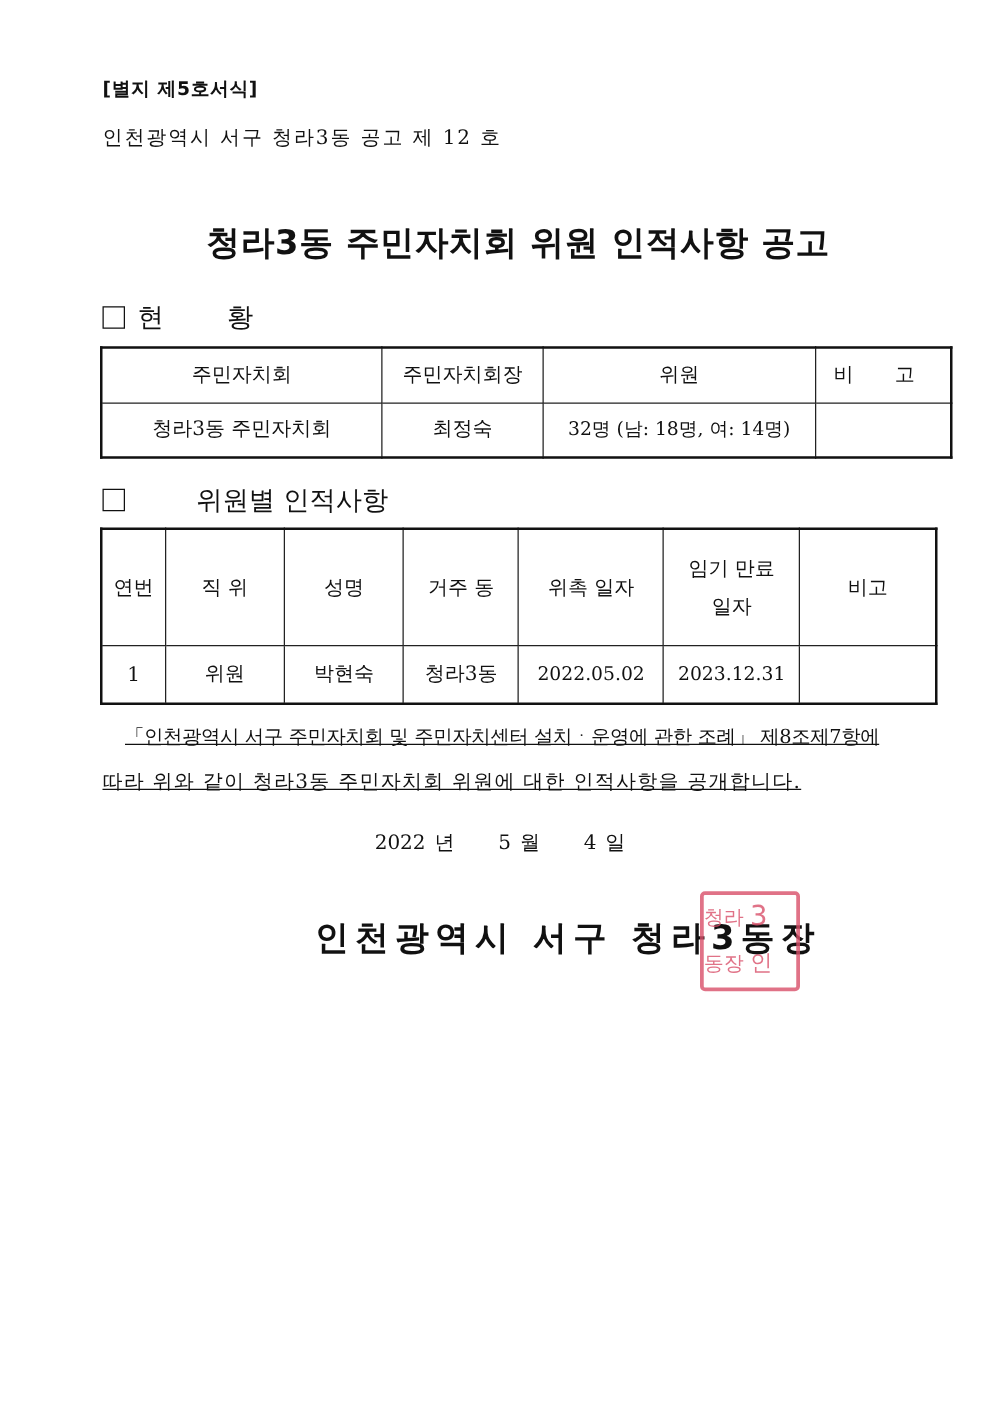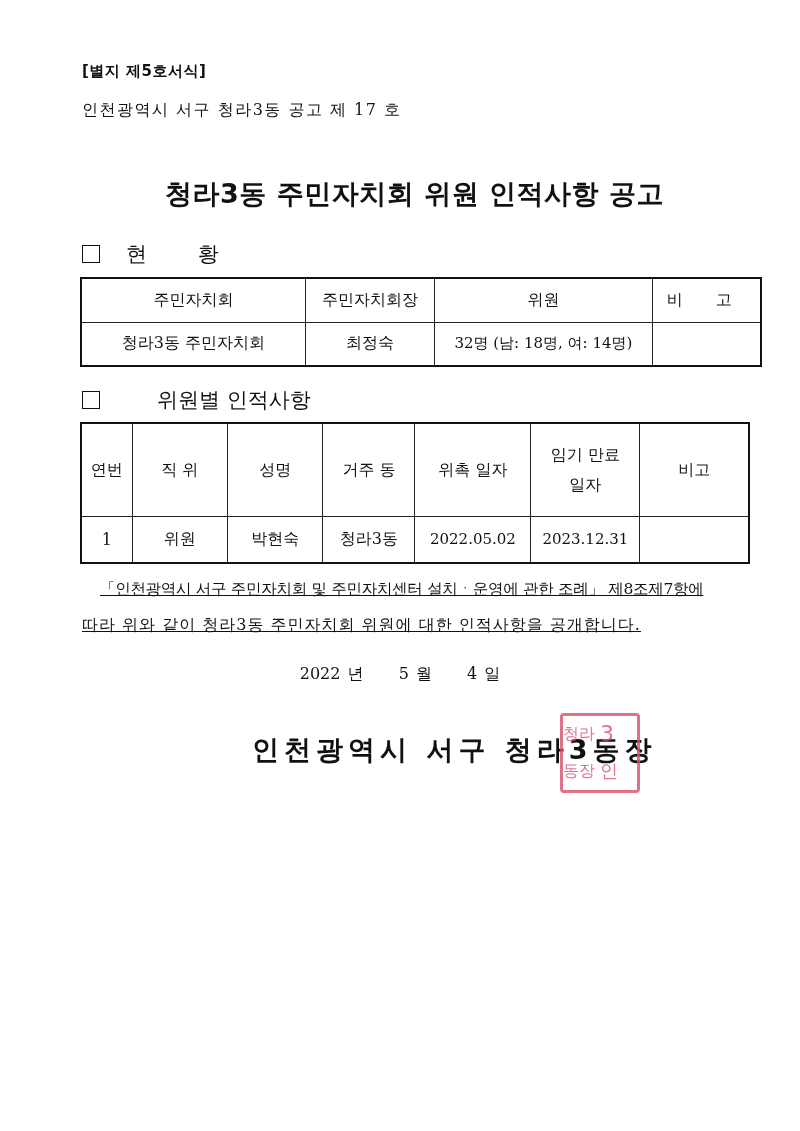--- a/index.html
+++ b/index.html
@@ -5,21 +5,21 @@
   html, body { margin:0; padding:0; background:#ffffff; }
   body { width:800px; height:1131px; position:relative; overflow:hidden; color:#111;
          font-family:"DejaVu Serif", "Liberation Serif", serif; }
   .abs { position:absolute; }
   .form-label { left:82px; top:62px; font-size:15px; font-weight:bold; font-family:"DejaVu Sans", sans-serif; letter-spacing:0.5px; }
   .notice-no { left:82px; top:100px; font-size:16px; letter-spacing:1.5px; }
   .title { left:0; width:800px; top:176px; text-align:center; font-size:27px; font-weight:bold;
            font-family:"DejaVu Sans", sans-serif; letter-spacing:0.5px; padding-left:29px; box-sizing:border-box; }
   .section { left:82px; font-size:21px; display:flex; align-items:center; }
   .section .box { width:16px; height:16px; border:1.5px solid #111; margin-right:10px; display:inline-block; }
-  .s1 { top:240px; } .s1 .lbl { letter-spacing:22px;margin-left:16px; }
+  .s1 { top:240px; } .s1 .lbl { letter-spacing:22px; }
   .s2 { top:386px;gap:47px; }
   table { border-collapse:collapse; position:absolute; }
   table td, table th { border:1px solid #222; text-align:center; font-weight:normal; font-size:16px; padding:0; }
   .t1 { left:80px; top:277px; width:682px; border:2px solid #111; }
   .t1 tr { height:44px; }
   .t2 { left:80px; top:422px; width:670px; border:2px solid #111; }
   .t2 thead tr { height:64px; }
   .t2 tbody tr { height:46px; }
   .body-text { left:82px; top:572px; width:680px; font-size:16px; line-height:35px; letter-spacing:0.2px; }
   .body-text p { margin:0;text-decoration:underline; }
@@ -27,21 +27,21 @@
   .date span { margin:17px 14px; }
   .signer { left:252px; top:732px; font-size:27px; font-weight:bold; font-family:"DejaVu Sans", sans-serif; letter-spacing:5px; }
   .seal { left:560px; top:713px; width:80px; height:80px; border:3px solid #d9506a; border-radius:4px; box-sizing:border-box;
           color:#d9506a; font-family:"DejaVu Sans", sans-serif; display:grid; grid-template-columns:1fr 1fr; grid-template-rows:1fr 1fr;
           font-size:22px; text-align:left; line-height:36px; opacity:0.8; }
 </style>
 </head>
 <body>
 
 <div class="abs form-label">[별지 제5호서식]</div>
-<div class="abs notice-no">인천광역시 서구 청라3동 공고 제 17 호</div>
+<div class="abs notice-no">인천광역시 서구 청라3동 공고 제 12 호</div>
 
 <div class="abs title">청라3동 주민자치회 위원 인적사항 공고</div>
 
 <div class="abs section s1">
   <span class="box"></span>
   <span class="lbl">현 황</span>
 </div>
 
 <table class="t1">
   <tbody>

